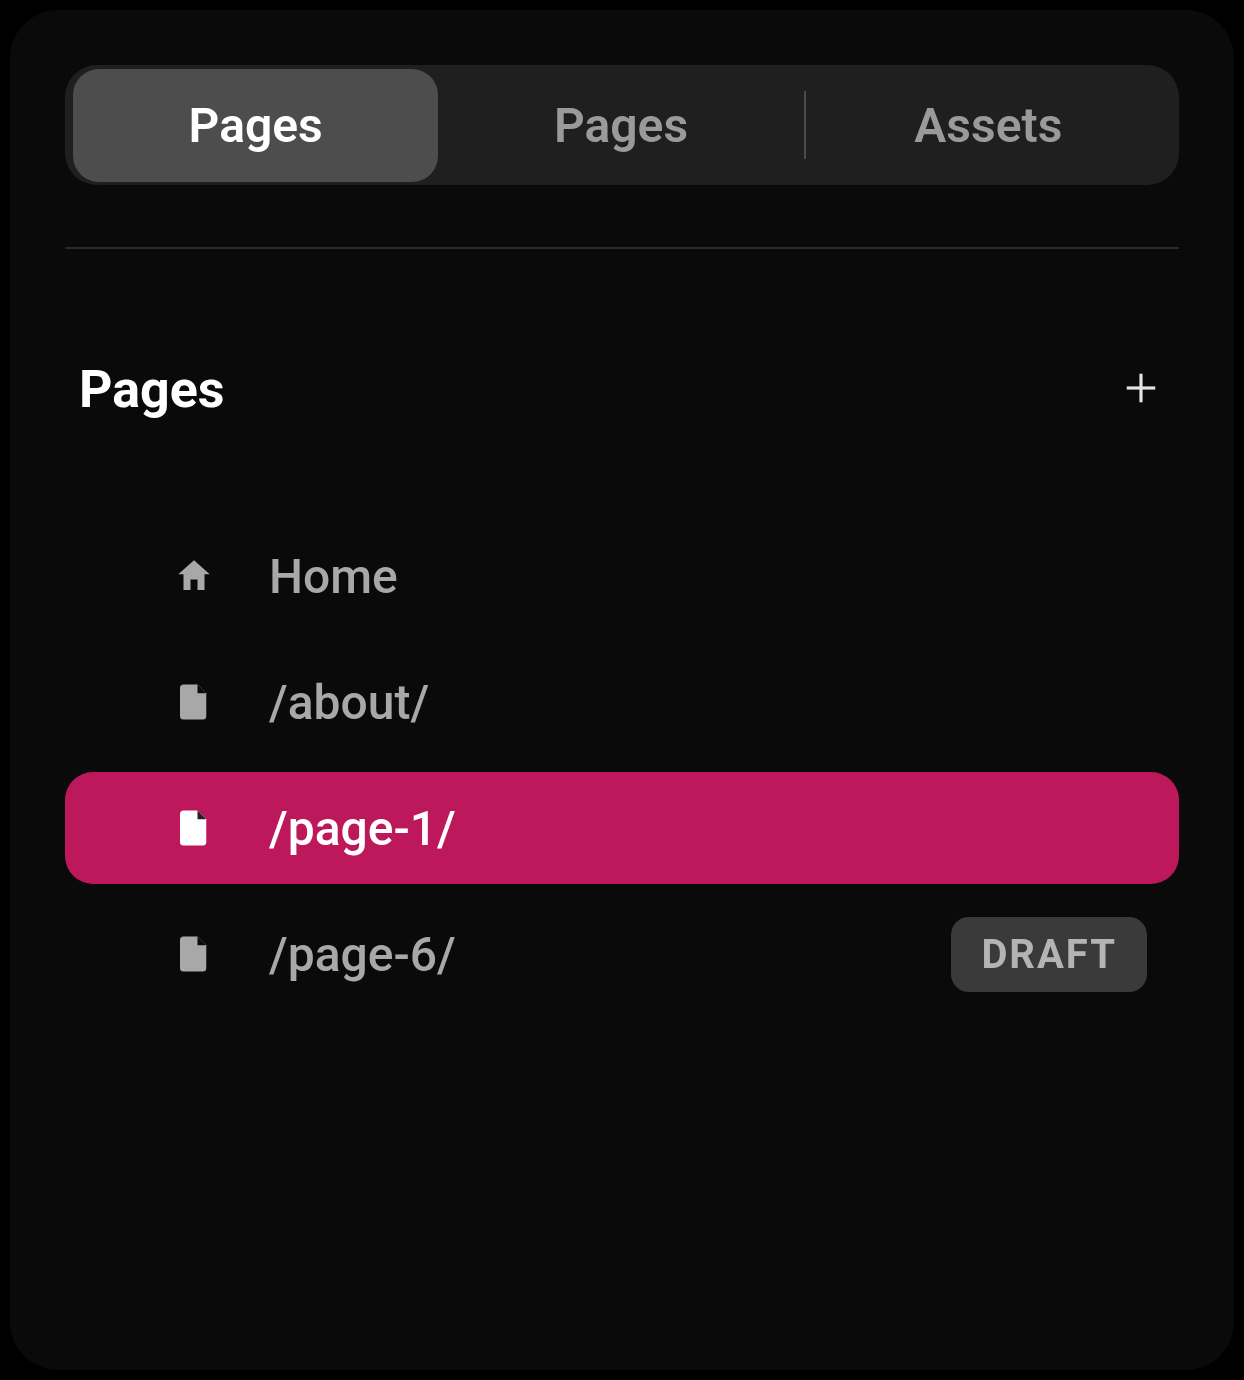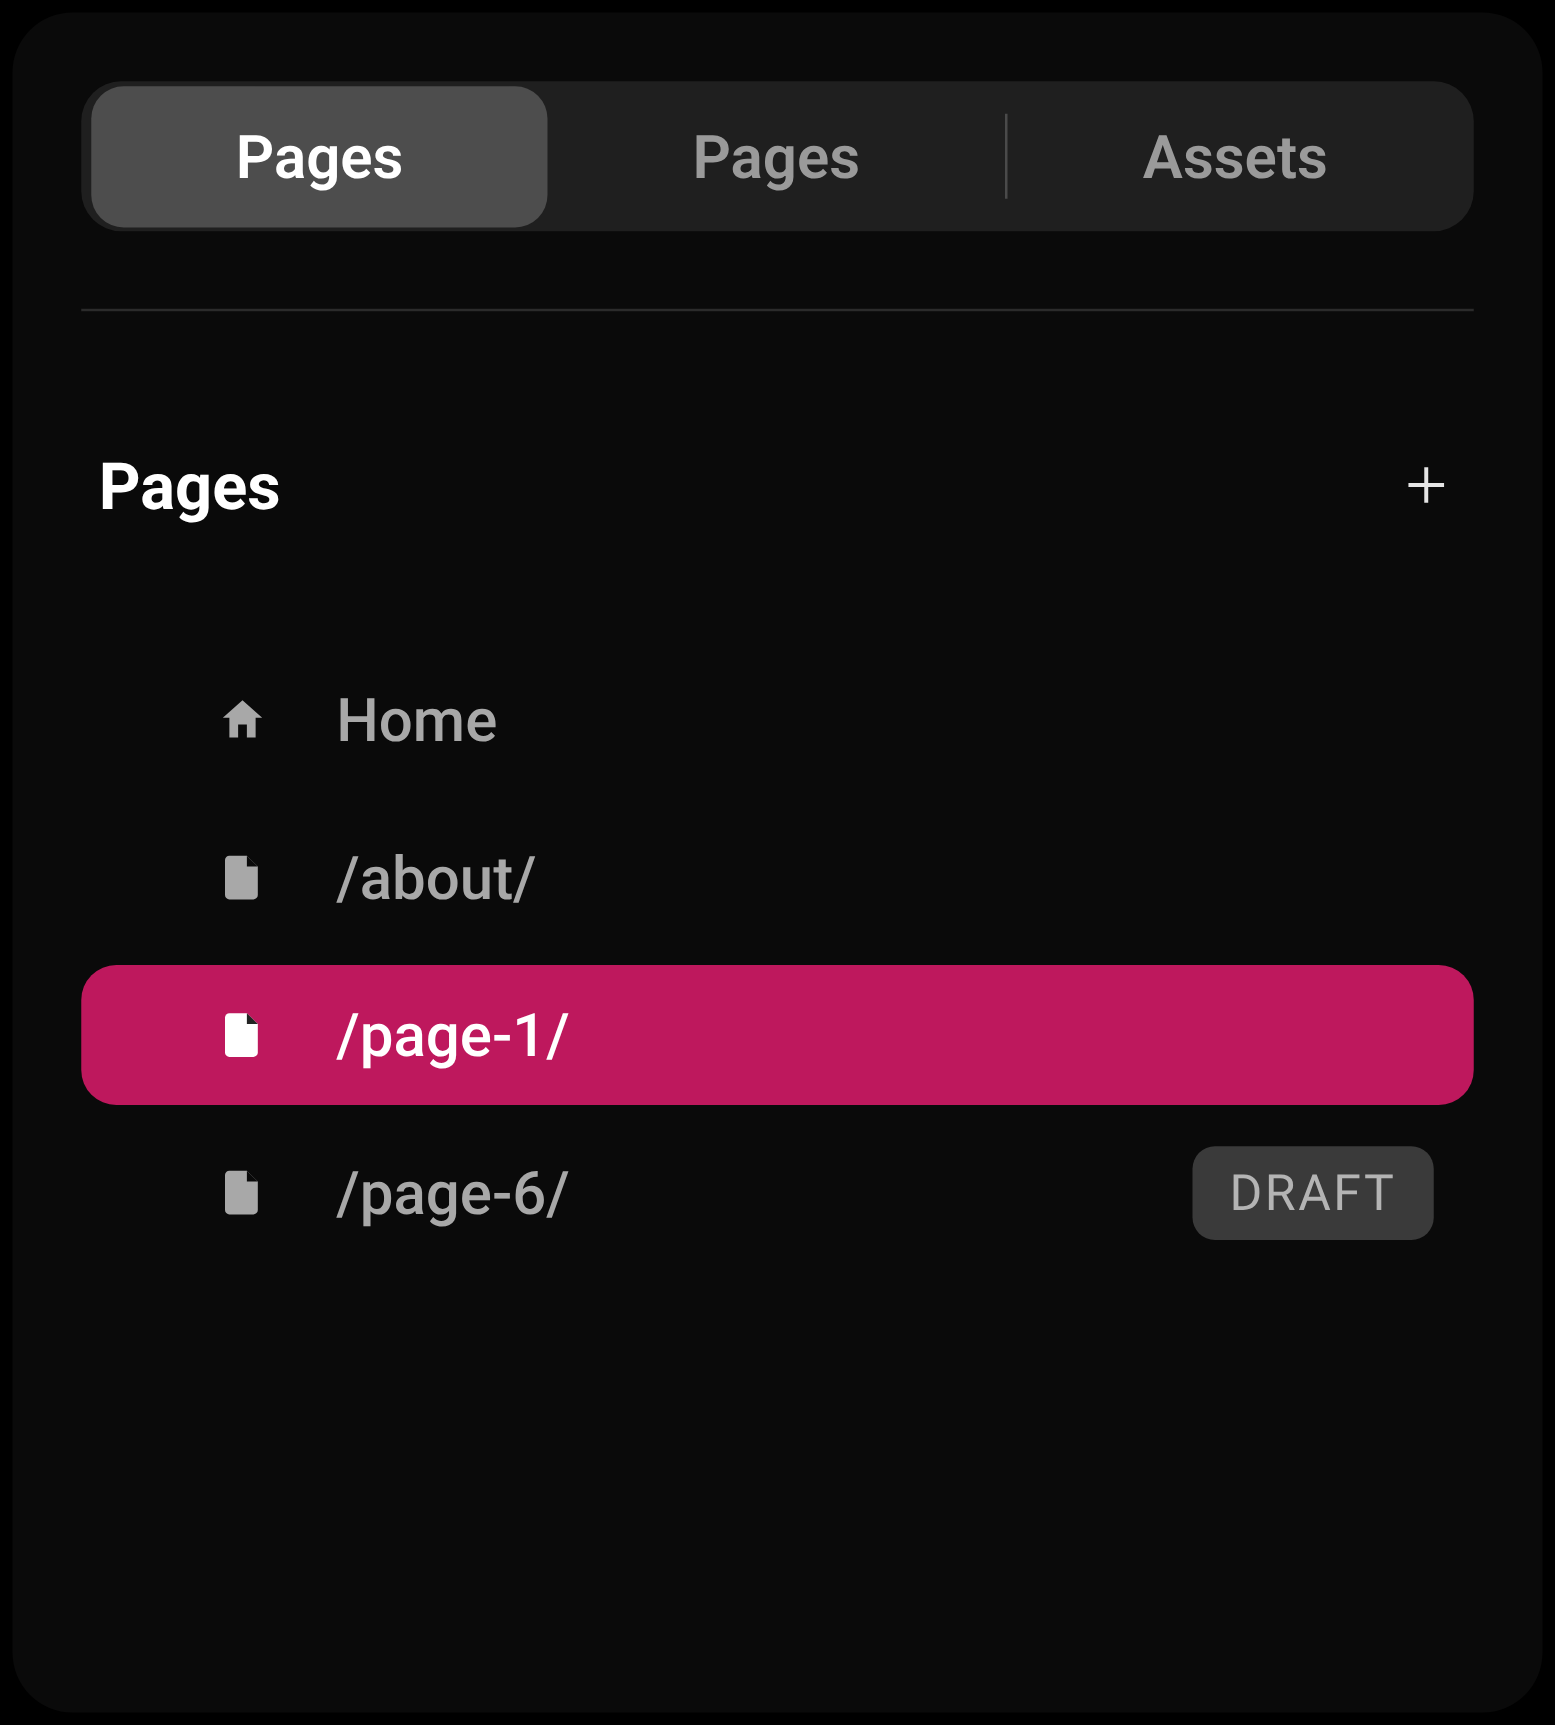--- a/index.html
+++ b/index.html
@@ -119,21 +119,21 @@
     }
     .page-label {
       font-size: 48px;
       font-weight: 500;
       flex: 1;
     }
     .badge {
       background: #3a3a3a;
       color: #b4b4b4;
       font-size: 40px;
-      font-weight: 400;
+      font-weight: 700;
       letter-spacing: 2px;
       padding: 14px 30px;
       border-radius: 18px;
     }
   </style>
 </head>
 <body>
 
 <div class="panel">
 

